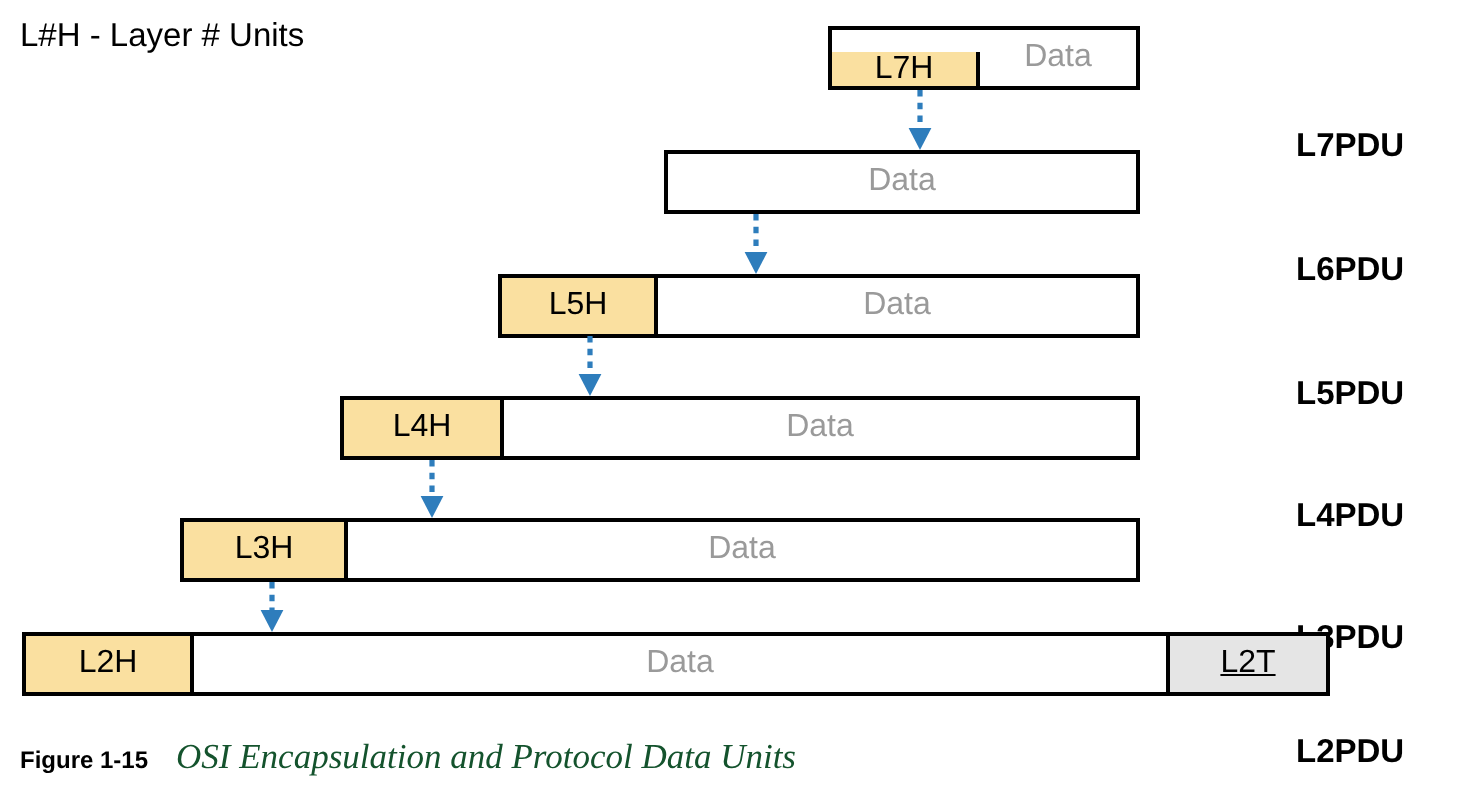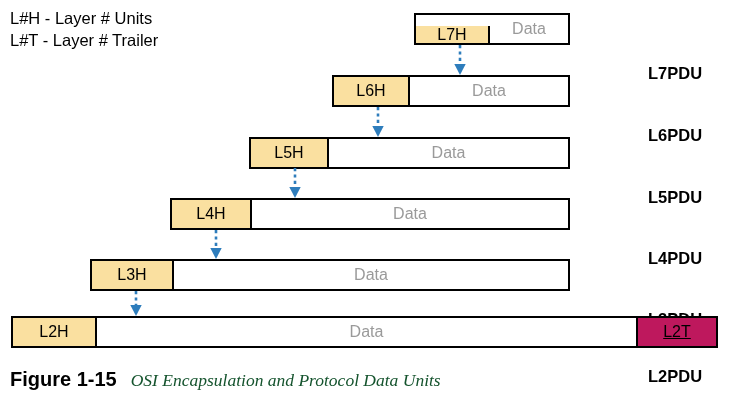--- a/index.html
+++ b/index.html
@@ -64,21 +64,21 @@
     font-size: 16px;
     line-height: 1;
     white-space: nowrap;
   }
   .seg-header {
     background: #FAE0A0;
     color: #000000;
     border-right: 2.5px solid #000000;
   }
   .seg-trailer {
-    background: #be185d;
+    background: #e5e5e5;
     color: #000000;
     border-left: 2.5px solid #000000;
     text-decoration: underline;
   }
   .seg-data {
     background: #ffffff;
     color: #9a9a9a;
     flex: 1 1 auto;
   }
 
@@ -105,53 +105,51 @@
 
   
   .caption {
     position: absolute;
     left: 10px;
     top: 368px;
     white-space: nowrap;
   }
   .caption-num {
     font-family: "Liberation Sans", sans-serif;
-    font-size: 20px;
+    font-size: 12px;
     font-weight: bold;
     color: #000000;
   }
   .caption-text {
     font-family: "Liberation Serif", serif;
     font-style: italic;
     font-size: 17.5px;
     color: #14532d;
     margin-left: 14px;
   }
 </style>
 </head>
 <body>
 
 <div id="figure-root">
 
   <div class="legend">
     <div class="legend-line">L#H - Layer # Units</div>
-    <div class="legend-line">L#T - Layer # Trailer</div>
   </div>
 
   <div id="diagram">
       <div class="pdu-row" style="left: 414px; top: 13px; width: 156px;">
         <div class="pdu-bar" style="width: 156px;">
           <div class="seg seg-header" style="width: 74px; margin-top: 11px;">L7H</div>
           <div class="seg seg-data">Data</div>
         </div>
       </div>
       <div class="pdu-label" style="left: 648px; top: 13px;">L7PDU</div>
       <div class="pdu-row" style="left: 332px; top: 75px; width: 238px;">
         <div class="pdu-bar" style="width: 238px;">
-          <div class="seg seg-header" style="width: 76px;">L6H</div>
           <div class="seg seg-data">Data</div>
         </div>
       </div>
       <div class="pdu-label" style="left: 648px; top: 75px;">L6PDU</div>
       <div class="pdu-row" style="left: 249px; top: 137px; width: 321px; padding-left: 16px;">
         <div class="pdu-bar" style="width: 321px;">
           <div class="seg seg-header" style="width: 78px;">L5H</div>
           <div class="seg seg-data">Data</div>
         </div>
       </div>
@@ -164,21 +162,21 @@
       </div>
       <div class="pdu-label" style="left: 648px; top: 198px;">L4PDU</div>
       <div class="pdu-row" style="left: 90px; top: 259px; width: 545px;">
         <div class="pdu-bar" style="width: 480px;">
           <div class="seg seg-header" style="width: 82px;">L3H</div>
           <div class="seg seg-data">Data</div>
         </div>
       </div>
       <div class="pdu-label" style="left: 648px; top: 259px;">L3PDU</div>
       <div class="pdu-row" style="left: 11px; top: 316px; width: 654px;">
-        <div class="pdu-bar" style="width: 707px;">
+        <div class="pdu-bar" style="width: 654px;">
           <div class="seg seg-header" style="width: 84px;">L2H</div>
           <div class="seg seg-data">Data</div>
           <div class="seg seg-trailer" style="width: 80px;">L2T</div>
         </div>
       </div>
       <div class="pdu-label" style="left: 648px; top: 316px;">L2PDU</div>
       <div class="arrow" style="left: 453px; top: 45px; height: 30px;">
         <svg width="14" height="30" viewBox="0 0 14 30">
           <line x1="7" y1="0" x2="7" y2="19" stroke="#2E7DBC" stroke-width="2.6" stroke-dasharray="3.2 3.2"></line>
           <polygon points="1.3,19 12.7,19 7,30" fill="#2E7DBC"></polygon>

